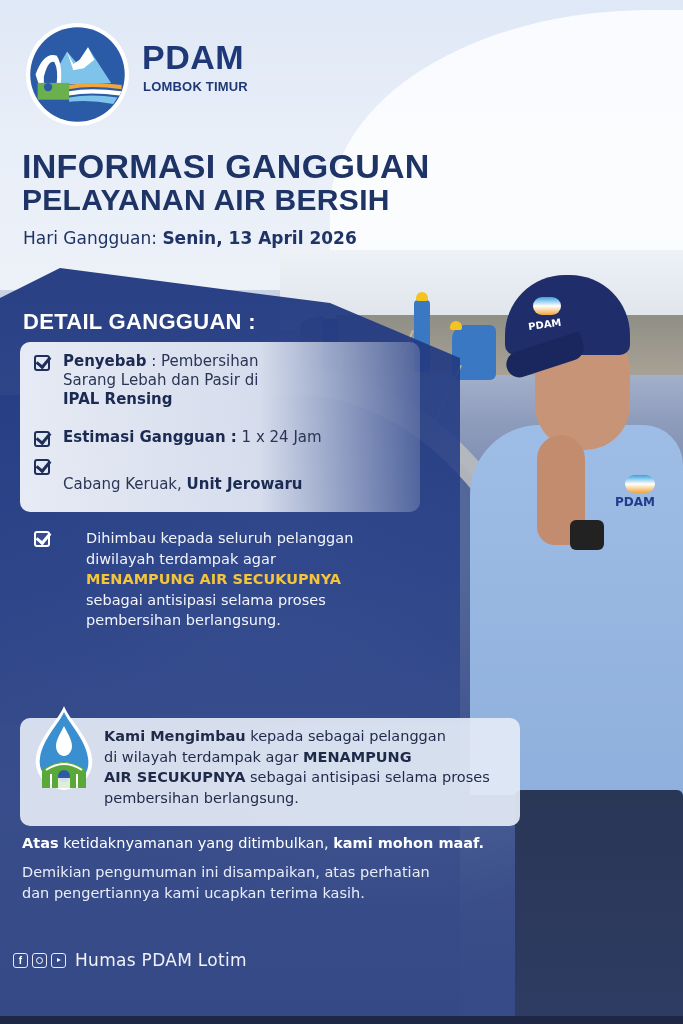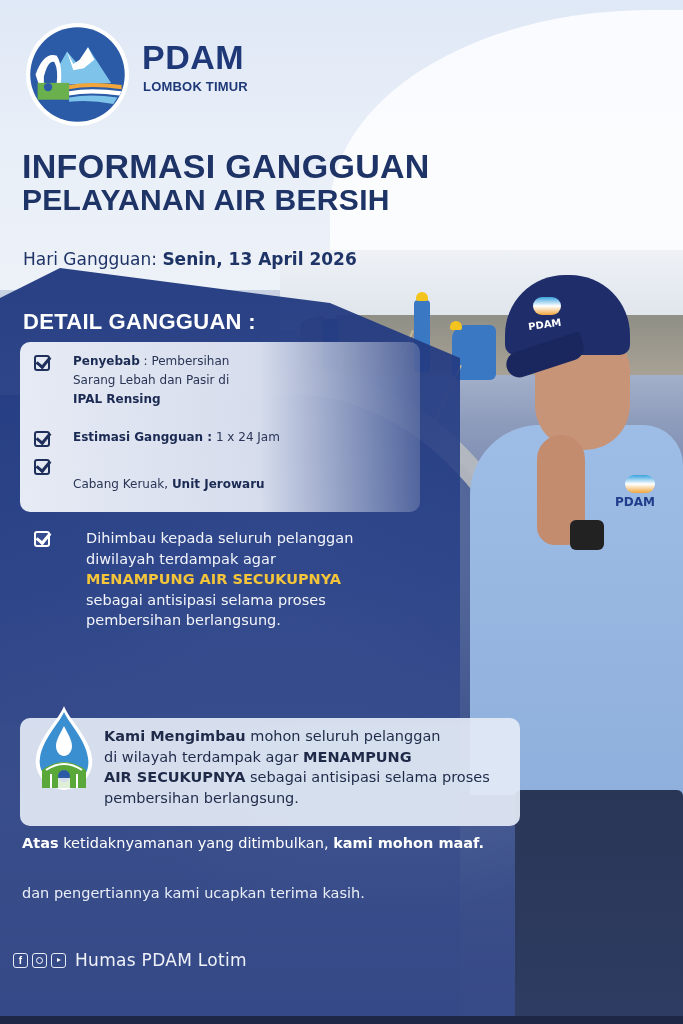--- a/index.html
+++ b/index.html
@@ -124,21 +124,20 @@
   
   .headline {
     position: absolute; left: 22px; top: 148px; font-family: "Liberation Sans", sans-serif;
     font-weight: bold; color: #1e3366; line-height: 36px;
   }
   .headline .l1 { font-size: 34px; display: block; letter-spacing: .3px; }
   .headline .l2 { font-size: 30px; display: block; letter-spacing: .3px; margin-top: -2px; }
   .date-line {
     position: absolute; left: 23px; top: 228px; font-size: 17px; color: #1e3366;
     font-family: "DejaVu Sans", sans-serif;
-    margin-top: 21px;
   }
   .date-line b { font-weight: bold; }
 
   
   .detail-title {
     position: absolute; left: 23px; top: 309px; color: #fff;
     font-family: "Liberation Sans", sans-serif; font-weight: bold; font-size: 22px; letter-spacing: .3px;
   }
   .detail-card {
     position: absolute; left: 20px; top: 342px; width: 400px; height: 170px;
@@ -148,21 +147,21 @@
   .item { position: absolute; left: 14px; display: flex; }
   .check {
     width: 16px; height: 16px; border: 2px solid #1e2f5c; border-radius: 3px; position: relative;
     margin-top: 3px; flex: none;
   }
   .check::after {
     content: ""; position: absolute; left: 3px; top: -3px; width: 6px; height: 11px;
     border-right: 3px solid #1e2f5c; border-bottom: 3px solid #1e2f5c; transform: rotate(40deg);
   }
   .item-text {
-    margin-left: 23px; font-size: 12px; line-height: 19px; color: #2a3556;
+    margin-left: 13px; font-size: 15px; line-height: 19px; color: #2a3556;
     font-family: "DejaVu Sans", sans-serif;
   }
   .item-text b { color: #1b2a52; font-weight: bold; }
 
   
   .appeal { position: absolute; left: 34px; top: 528px; display: flex; gap: 26px; }
   .appeal .check { border-color: #fff; background: rgba(255,255,255,.05); }
   .appeal .check::after { border-color: #fff; }
   .appeal-text {
     margin-left: 10px; color: #f2f4fa; font-size: 14.5px; line-height: 20.5px;
@@ -315,31 +314,31 @@
     <path d="M32 8 C28 18 10 36 8 54 C6 66 14 76 22 78 L22 62 Q32 54 42 62 L42 78 C52 76 58 66 56 54 C54 36 36 18 32 8 Z" fill="#3a8fd0"></path>
     <path d="M32 22 C28 30 24 36 24 42 C24 48 28 52 32 52 C36 52 40 48 40 42 C40 36 36 30 32 22 Z" fill="#ffffff"></path>
     <path d="M10 66 Q32 50 54 66 L54 84 L10 84 Z" fill="#5aa83a"></path>
     <path d="M14 66 Q32 54 50 66" stroke="#ffffff" stroke-width="2" fill="none"></path>
     <rect x="18" y="70" width="2" height="14" fill="#ffffff"></rect>
     <rect x="44" y="70" width="2" height="14" fill="#ffffff"></rect>
     <circle cx="32" cy="72" r="6" fill="#2b5aa6"></circle>
     <rect x="26" y="74" width="12" height="10" fill="#ffffff" opacity=".8"></rect>
   </svg>
   <div class="notice-text">
-    <b>Kami Mengimbau</b><span> mohon seluruh pelanggan</span><br>
+    <b>Kami Mengimbau</b><span> kepada sebagai pelanggan</span><br>
     <span>di wilayah terdampak agar </span><b>MENAMPUNG</b><br>
     <b>AIR SECUKUPNYA</b><span> sebagai antisipasi selama proses</span><br>
     <span>pembersihan berlangsung.</span>
   </div>
 
   <div class="apology">
     <b>Atas</b><span> ketidaknyamanan yang ditimbulkan, </span><b>kami mohon maaf.</b>
   </div>
   <div class="closing">
-    <br>
+    <span>Demikian pengumuman ini disampaikan, atas perhatian</span><br>
     <span>dan pengertiannya kami ucapkan terima kasih.</span>
   </div>
 
   <div class="social">
     <span class="soc-icon fb">f</span>
     <span class="soc-icon ig"></span>
     <span class="soc-icon yt"></span>
     <span class="soc-label">Humas PDAM Lotim</span>
   </div>
 

